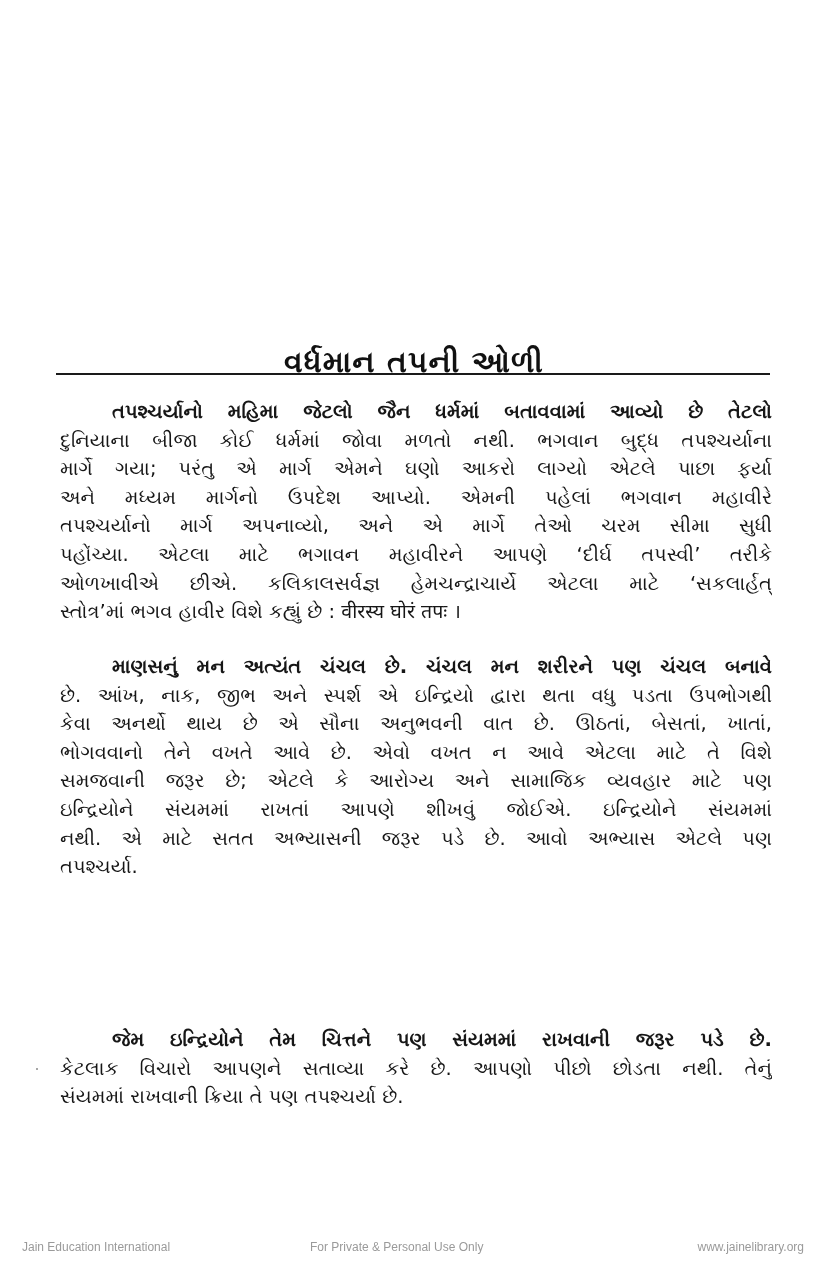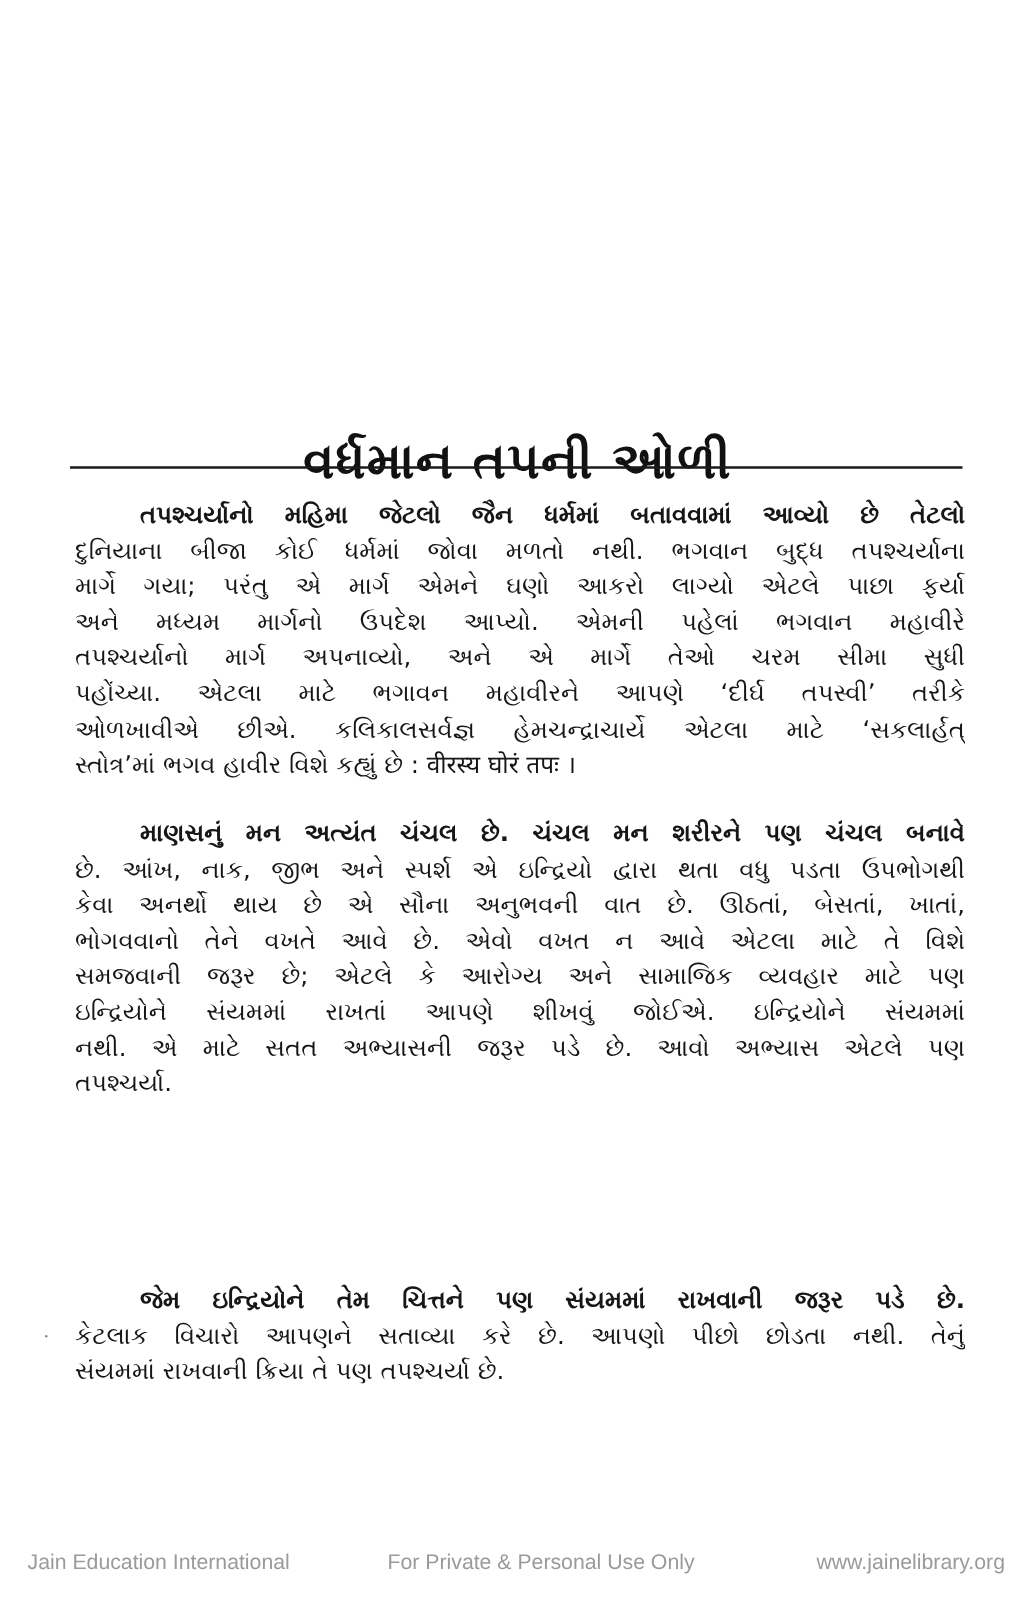--- a/index.html
+++ b/index.html
@@ -19,21 +19,21 @@
       position: absolute;
       left: 0; top: 0;
       width: 828px; height: 1278px;
     }
     .title {
       position: absolute;
       left: 0;
       top: 318px;
       width: 828px;
       text-align: center;
-      font-size: 40px;
+      font-size: 30px;
       font-weight: bold;
       letter-spacing: 1px;
       color: #111;
       line-height: 48px;
     }
     .title-rule {
       position: absolute;
       left: 56px;
       top: 373px;
       width: 714px;
@@ -67,21 +67,21 @@
     .p1 { position: absolute; left: 0; top: 0; width: 712px; }
     .p2 { position: absolute; left: 0; top: 255px; width: 712px; }
     .p3 { position: absolute; left: 0; top: 628px; width: 712px; }
     .footer {
       position: absolute;
       left: 0;
       top: 1240px;
       width: 828px;
       height: 20px;
       font-family: "Liberation Sans", sans-serif;
-      font-size: 17px;
+      font-size: 12px;
       color: #9a9a9a;
     }
     .footer span {
       position: absolute;
       top: 0;
     }
     .footer .f-left { left: 22px; }
     .footer .f-center { left: 310px; }
     .footer .f-right { right: 24px; }
     .stray-dot {

